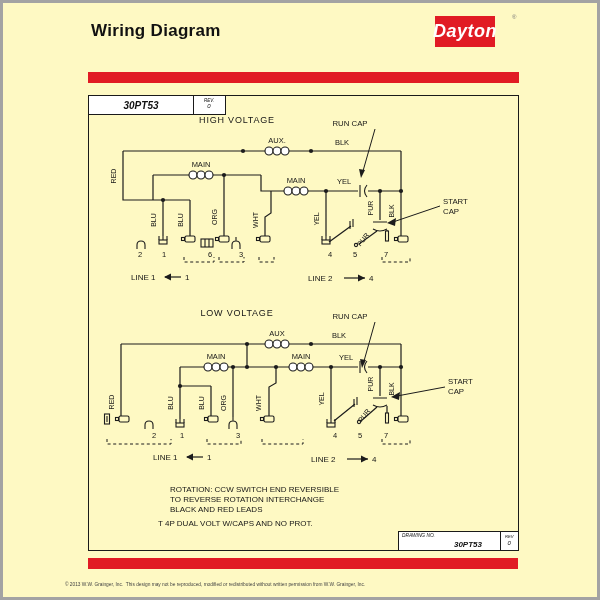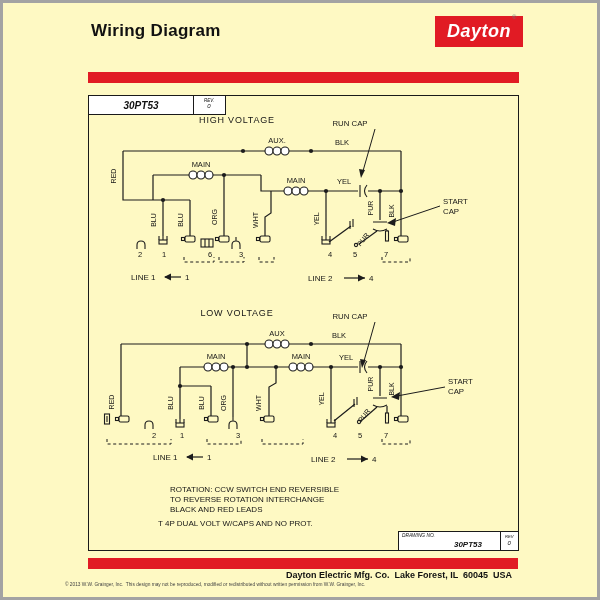--- a/index.html
+++ b/index.html
@@ -1,19 +1,19 @@
 <!DOCTYPE html>
 <html><head>
 <meta charset="utf-8">
 <style>
   html,body{margin:0;padding:0;background:#fff;}
   .page{position:relative;width:600px;height:600px;background:#fef9c3;border:3px solid #a3a3a3;
         box-sizing:border-box;font-family:"Liberation Sans",sans-serif;color:#111;overflow:hidden;}
   .hdr-title{position:absolute;left:88px;top:18px;font-size:17px;font-weight:bold;letter-spacing:.3px;color:#111;}
-  .logo{position:absolute;left:432px;top:13px;width:88px;height:31px;display:flex;align-items:center;justify-content:center;}
+  .logo{position:absolute;left:432px;top:13px;width:60px;height:31px;display:flex;align-items:center;justify-content:center;}
   .logo span{color:#fff;font-size:18px;font-weight:bold;font-style:italic;letter-spacing:.5px;}
   .logo-reg{position:absolute;left:509px;top:11px;font-size:6px;color:#777;}
   .redbar{position:absolute;left:85px;width:431px;height:11px;}
   .redbar.top{top:69px;}
   .redbar.bot{top:555px;width:430px;}
   .frame{position:absolute;left:85px;top:92px;width:431px;height:456px;border:1.5px solid #1a1a1a;box-sizing:border-box;}
   .cell{position:absolute;border:1.5px solid #1a1a1a;box-sizing:border-box;background:#fff;font-style:italic;}
   .tb-model{left:85px;top:92px;width:106px;height:20px;display:flex;align-items:center;justify-content:center;
             font-size:10px;font-weight:bold;}
   .tb-rev-top{left:189.5px;top:92px;width:33px;height:20px;text-align:center;}
@@ -318,15 +318,14 @@
   <div class="cell tb-draw">
     <span class="lbl">DRAWING NO.</span>
     <span class="val">30PT53</span>
   </div>
   <div class="cell tb-rev-bot">
     <span class="lbl">REV</span>
     <span class="val">0</span>
   </div>
 
   <div class="redbar bot" id="bar-bot" style="background: rgb(225, 27, 36);"></div>
-  <div class="company">Dayton Electric Mfg. Co.  Lake Forest, IL  60045  USA</div>
   <div class="copyright">© 2013 W.W. Grainger, Inc.  This design may not be reproduced, modified or redistributed without written permission from W.W. Grainger, Inc.</div>
 </div>
 
 </body></html>

